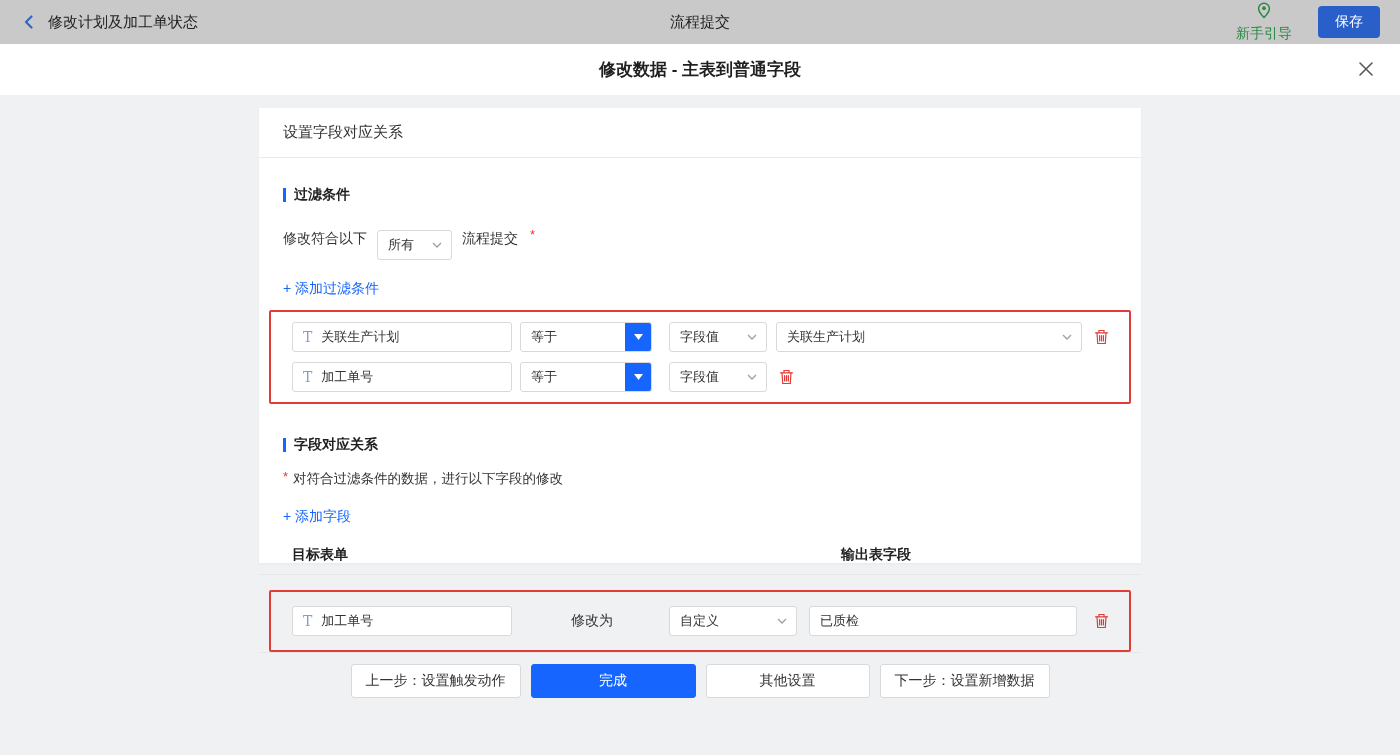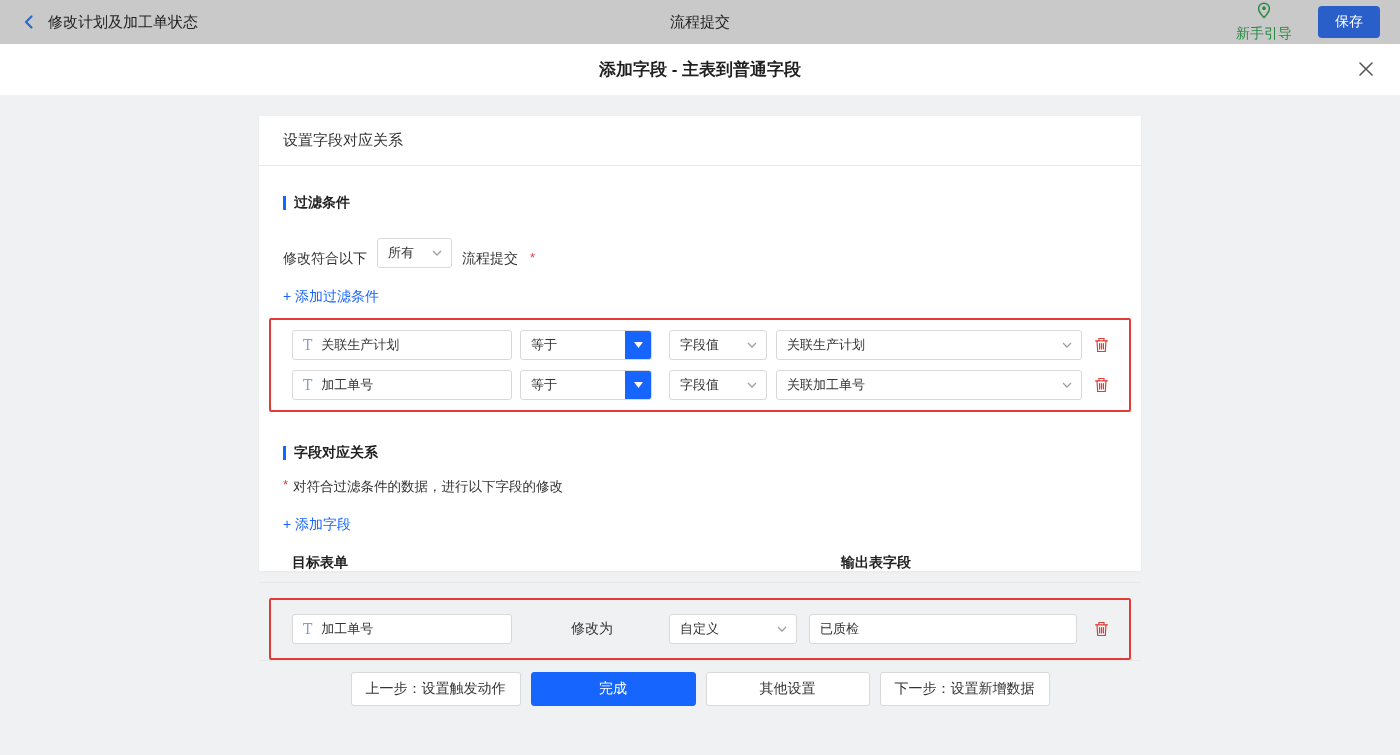--- a/index.html
+++ b/index.html
@@ -39,35 +39,35 @@
     position: relative;
   }
   .dialog-title { font-size: 17px; font-weight: bold; color: #1f1f1f; }
   .close-btn {
     position: absolute; right: 26px; top: 17px;
     background: none; border: none; cursor: pointer; display: flex;
   }
   
   .content { height: 660px; padding-top: 13px; }
   .card {
-    width: 882px; height: 455px; margin: 8px auto; background: #fff;
+    width: 882px; height: 455px; margin: 0 auto; background: #fff;
     display: flex; flex-direction: column;
     box-shadow: 0 1px 3px rgba(0,0,0,0.04);
   }
   .card-header {
     height: 50px; flex: none; padding: 0 24px;
     display: flex; align-items: center;
     border-bottom: 1px solid #ebebeb;
     font-size: 15px; color: #333;
   }
   .card-body { flex: 1; padding: 0 24px; }
   .section-title { display: flex; align-items: center; gap: 8px; font-size: 14px; font-weight: bold; color: #1f1f1f; }
   .section-bar { width: 3px; height: 14px; background: var(--accent-blue, #1665ff); }
   .filter-section { margin-top: 28px; }
-  .config-row { margin-top: 26px; display: flex; align-items: flex-end; gap: 10px; font-size: 14px; }
+  .config-row { margin-top: 26px; display: flex; align-items: flex-start; gap: 10px; font-size: 14px; }
   .required { color: #e23c39; font-size: 13px; position: relative; top: -3px; margin-left: 2px; }
   .select {
     height: 30px; background: #fff; border: 1px solid #d9d9d9; border-radius: 3px;
     display: flex; align-items: center; justify-content: space-between;
     padding: 0 9px 0 10px; font-size: 13px; color: #333; cursor: pointer;
   }
   .select-sm { width: 75px; }
   .chev { display: flex; flex: none; margin-left: 6px; }
   .add-link {
     margin-top: 20px; width: fit-content;
@@ -153,21 +153,21 @@
             <circle cx="7" cy="6.2" r="1.9" fill="#2b8a44"></circle>
           </svg>
       </span>
       <span>新手引导</span>
     </span>
     <button class="save-btn">保存</button>
   </div>
 </div>
 
 <div class="dialog-header">
-  <span class="dialog-title">添加字段 - 主表到普通字段</span>
+  <span class="dialog-title">修改数据 - 主表到普通字段</span>
   <button class="close-btn">
     <svg width="16" height="16" viewBox="0 0 16 16">
         <path d="M2 2l12 12M14 2L2 14" stroke="#595959" stroke-width="1.6" stroke-linecap="round"></path>
       </svg>
   </button>
 </div>
 
 <div class="content">
   <div class="card">
 
@@ -256,28 +256,20 @@
               </span>
             </div>
             <div class="select type-select">
               <span>字段值</span>
               <span class="chev">
                 <svg width="10" height="6" viewBox="0 0 10 6">
                     <path d="M1 1l4 4 4-4" fill="none" stroke="#9aa0a6" stroke-width="1.3"></path>
                   </svg>
               </span>
             </div>
-            <div class="select value-select">
-              <span>关联加工单号</span>
-              <span class="chev">
-                <svg width="10" height="6" viewBox="0 0 10 6">
-                    <path d="M1 1l4 4 4-4" fill="none" stroke="#9aa0a6" stroke-width="1.3"></path>
-                  </svg>
-              </span>
-            </div>
             <button class="trash-btn">
               <svg width="15" height="16" viewBox="0 0 15 16">
                   <g fill="none" stroke="#e23c39" stroke-width="1.2" stroke-linecap="round">
                     <path d="M1.5 3.8h12"></path>
                     <path d="M5 3.5V1.5h5v2"></path>
                     <path d="M3 3.8l.7 10.7h7.6L12 3.8"></path>
                     <path d="M5.6 6.5v5.5M7.5 6.5v5.5M9.4 6.5v5.5"></path>
                   </g>
                 </svg>
             </button>

